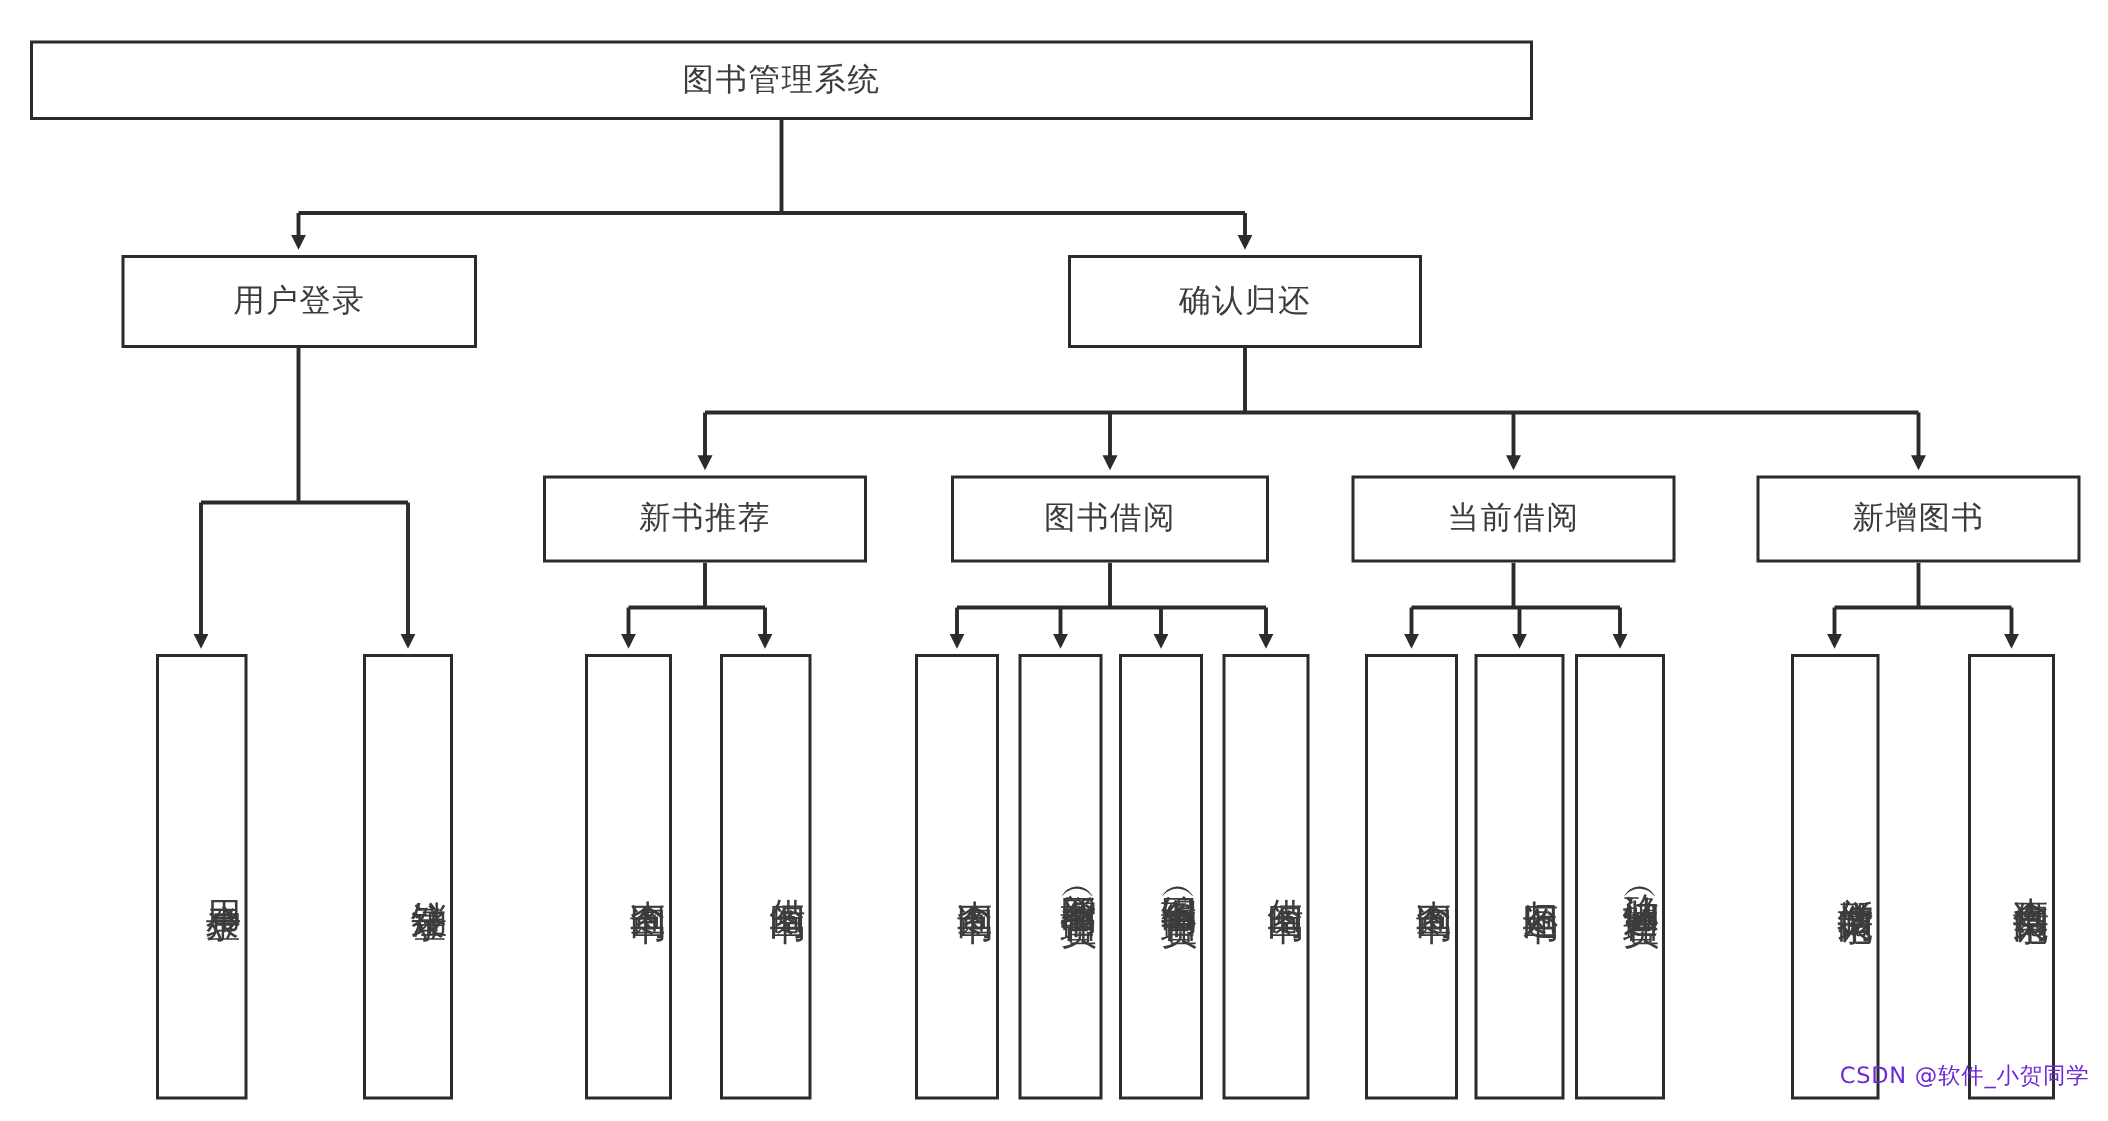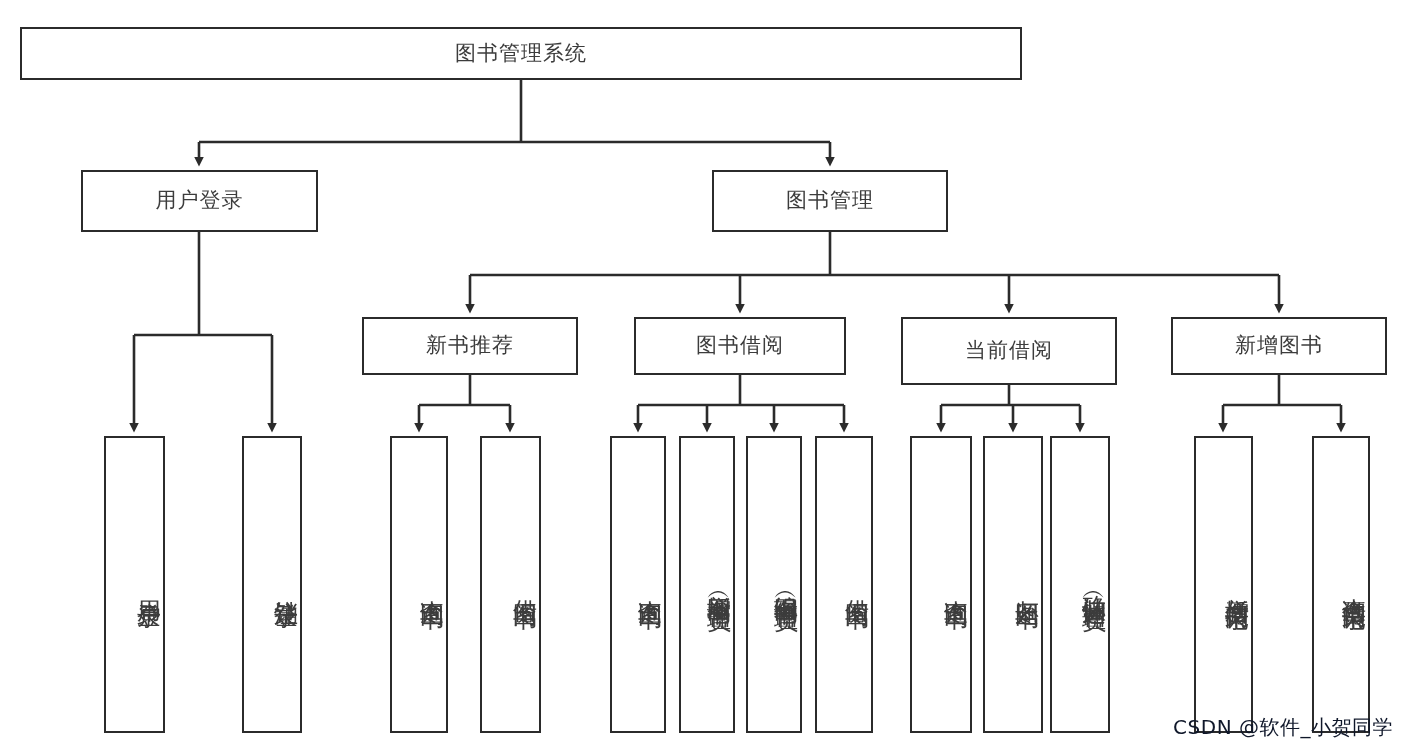--- a/index.html
+++ b/index.html
@@ -40,23 +40,23 @@
     align-items:flex-start;
     justify-content:center;
     text-align:left;
     white-space:normal;
     letter-spacing:2px;
   }
   .node.v > span{display:block;}
   #watermark{
     position:absolute;
     right:12px;
-    bottom:6px;
-    font-size:20px;
-    color:#0f172a;
+    bottom:20px;
+    font-size:15px;
+    color:#6d28d9;
     white-space:nowrap;
     letter-spacing:0.5px;
     pointer-events:none;
   }
 </style>
 </head>
 <body>
 
 <div id="canvas">
 
@@ -111,30 +111,30 @@
   </svg>
 
   <div class="node h" style="left:20px;top:14px;width:1002px;height:53px;margin-top:13px;">
     <span>图书管理系统</span>
   </div>
 
   <div class="node h" style="left:81px;top:170px;width:237px;height:62px;">
     <span>用户登录</span>
   </div>
   <div class="node h" style="left:712px;top:170px;width:236px;height:62px;">
-    <span>图书管理</span>
+    <span>确认归还</span>
   </div>
 
   <div class="node h" style="left:362px;top:317px;width:216px;height:58px;text-align:right;">
     <span>新书推荐</span>
   </div>
   <div class="node h" style="left:634px;top:317px;width:212px;height:58px;text-align:center;">
     <span>图书借阅</span>
   </div>
-  <div class="node h" style="left:901px;top:317px;width:216px;height:68px;">
+  <div class="node h" style="left:901px;top:317px;width:216px;height:58px;">
     <span>当前借阅</span>
   </div>
   <div class="node h" style="left:1171px;top:317px;width:216px;height:58px;">
     <span>新增图书</span>
   </div>
 
   <div class="node v" style="left:104px;top:436px;width:61px;height:297px;">
     <span>用户登录</span>
   </div>
   <div class="node v" style="left:242px;top:436px;width:60px;height:297px;">

